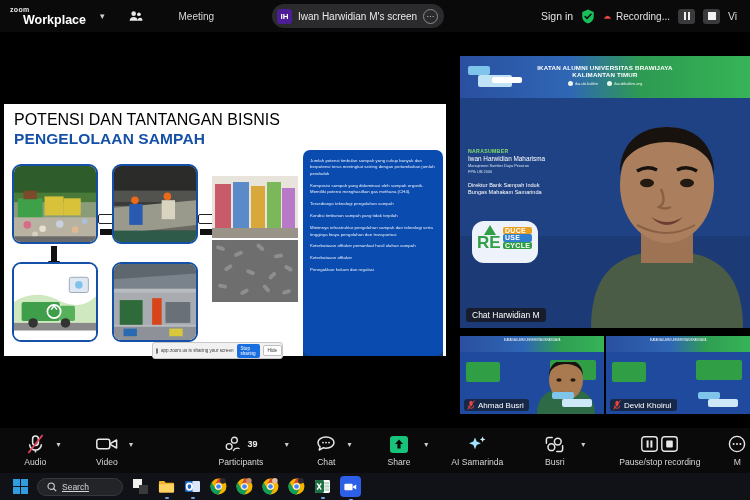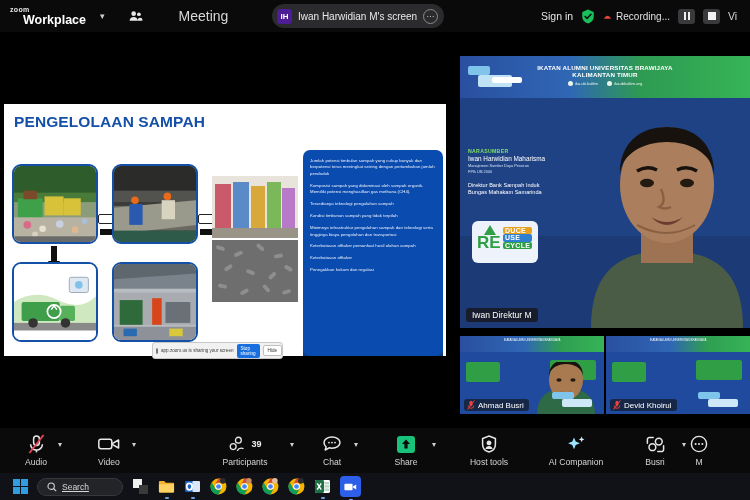--- a/index.html
+++ b/index.html
@@ -16,21 +16,21 @@
     position: absolute; top: 0; left: 0; width: 750px; height: 32px;
     background: #0a0a0a; display: flex; align-items: center;
   }
   .zoom-logo { margin-left: 10px; line-height: 1; }
   .zoom-logo .z1 { font-size: 7px; color: #e8e8e8; letter-spacing: .3px; display:block; font-weight:700;}
   .zoom-logo .z2 { font-size: 12.5px; color: #fff; font-weight: 700; display:block; margin-top:1px;margin-left:13px;}
   .caret-down {
     margin-left: 14px; color: #cfcfcf; font-size: 9px;
   }
   .meeting-grp { display:flex; align-items:center; gap:6px; margin-left: 24px; }
-  .meeting-grp .lbl { color:#d8d8d8; font-size: 14px; padding-left: 30px; }
+  .meeting-grp .lbl { color:#d8d8d8; font-size: 10px; padding-left: 30px; }
   .share-pill {
     position:absolute; left: 272px; top: 4px; height: 24px;
     background: #2b2b2e; border-radius: 12px; display:flex; align-items:center;
     padding: 0 6px 0 5px; gap:6px;
   }
   .share-pill .badge {
     width: 15px; height: 15px; border-radius: 3px; background:#4c1d95;
     color:#fff; font-size:8px; font-weight:700; display:flex;
     align-items:center; justify-content:center;
   }
@@ -145,21 +145,21 @@
   .logo-tiles { position:absolute; left:8px; top:6px; }
 
   .narabox { position:absolute; left:8px; top:92px; width:118px; }
   .narabox .grn { color:#7fe06a; font-size:5.2px; font-weight:700; letter-spacing:.3px; }
   .narabox .nm { color:#fff; font-size:6.4px; margin-top:1px; }
   .narabox .sub { color:#cfe0f5; font-size:3.9px; line-height:1.35; margin-top:1px;}
   .narabox .role { color:#fff; font-size:5.6px; line-height:1.35; margin-top:7px;}
 
   .recycle-logo {
     position:absolute; left:12px; top:165px; width:66px; height:42px;
-    background:#eef3fb; border-radius:6px;
+    background:#eef3fb; border-radius:12px;
   }
   .rl-re { position:absolute; left:5px; top:13px; font-size:17px; font-weight:800; color:#2f9e44; line-height:1;}
   .rl-col { position:absolute; left:31px; top:6px; line-height:1.05;}
   .rl-col b { display:block; font-size:7px; font-weight:800; color:#fff; letter-spacing:.3px; padding:0 2px; border-radius:2px;}
   .rl-duce { background:#e8a020; }
   .rl-use  { background:#2f7fd0; }
   .rl-cycle{ background:#2f9e44; }
   .rl-tri {
     position:absolute; left:12px; top:4px; width:0;height:0;
     border-left:6px solid transparent;border-right:6px solid transparent;border-bottom:10px solid #2f9e44;
@@ -276,20 +276,21 @@
       <span class="stopsq"></span>
     </div>
     <span class="viewlbl">Vi</span>
   </div>
 </div>
 
 <div class="stage">
 
   <div class="slide-wrap">
     <div class="slide-title">
+      <span>POTENSI DAN TANTANGAN BISNIS</span>
       <span class="l2">PENGELOLAAN SAMPAH</span>
     </div>
 
     <div class="slide-body">
 
       <div class="ph" style="left:8px; top:8px; width:86px; height:80px;">
         <svg class="pgrad" viewBox="0 0 86 80" preserveAspectRatio="none">
           <rect width="86" height="80" fill="#8a9c7a"></rect>
           <rect width="86" height="34" fill="#2e5c2a"></rect>
           <rect y="28" width="86" height="10" fill="#4a7a3a"></rect>
@@ -471,21 +472,21 @@
       <path d="M41 62 C44 18 132 18 135 62 C136 40 124 14 88 14 C52 14 40 40 41 62Z" fill="#17120e"></path>
       <ellipse cx="68" cy="70" rx="7" ry="4.2" fill="#231a12"></ellipse>
       <ellipse cx="108" cy="70" rx="7" ry="4.2" fill="#231a12"></ellipse>
       <path d="M58 58 q10 -6 20 -1" stroke="#17120e" stroke-width="3.4" fill="none"></path>
       <path d="M98 57 q10 -5 20 1" stroke="#17120e" stroke-width="3.4" fill="none"></path>
       <path d="M82 76 q6 14 -2 18 q6 3 12 0" fill="none" stroke="#8a6044" stroke-width="2.4"></path>
       <path d="M72 104 q16 10 32 0 q-16 16 -32 0z" fill="#6b3c30"></path>
       <path d="M58 112 q30 16 58 0" stroke="#8a6044" stroke-width="2" fill="none"></path>
     </svg>
 
-    <div class="namechip">Iwan Direktur M</div>
+    <div class="namechip">Chat Harwidian M</div>
   </div>
 
   <div class="tile-sm b">
     <svg style="position:absolute;inset:0;width:100%;height:100%" viewBox="0 0 144 78" preserveAspectRatio="none">
       <rect width="144" height="78" fill="#1f4a9e"></rect>
     </svg>
     <div class="minibanner">
       <div class="mb-t">IKATAN ALUMNI UNIVERSITAS BRAWIJAYA</div>
     </div>
     <div class="greenbox"></div>
@@ -593,54 +594,58 @@
     <div class="tb-icon">
       <svg width="20" height="19" viewBox="0 0 20 19">
         <rect x="1" y="1" width="18" height="17" rx="3" fill="#18c27a"></rect>
         <path d="M10 4.6l4 4.4h-2.4v4.6H8.4V9H6z" fill="#0a0a0a"></path>
       </svg>
     </div>
     <span class="tb-lbl">Share</span>
     <span class="tb-caret" style="right:2px">▾</span>
   </div>
 
-  <div class="tb-item" style="width:78px; margin-left:12px">
-    <div class="tb-icon">
-      <svg width="16" height="18" viewBox="0 0 16 18">
-        <path d="M8 1l6.4 2.6v5.6c0 4.3-2.9 6.9-6.4 7.8-3.5-.9-6.4-3.5-6.4-7.8V3.6z" fill="none" stroke="#e8e8e8" stroke-width="1.5"></path>
-        <path d="M8 5.6c1.4 0 2.4 1 2.4 2.3S9.4 10.2 8 10.2 5.6 9.2 5.6 7.9 6.6 5.6 8 5.6z" fill="#e8e8e8"></path>
-        <path d="M4.4 14c.6-2 1.9-2.9 3.6-2.9s3 .9 3.6 2.9z" fill="#e8e8e8"></path>
-      </svg>
-    </div>
-    <span class="tb-lbl">Host tools</span>
-  </div>
 
   <div class="tb-item" style="width:96px">
     <div class="tb-icon">
       <svg width="20" height="18" viewBox="0 0 20 18">
         <path d="M8 2.4l1.7 4.2 4.2 1.7-4.2 1.7L8 14.2 6.3 10 2.1 8.3 6.3 6.6z" fill="#9fe3ff"></path>
         <path d="M15.6 1.6l.8 2 2 .8-2 .8-.8 2-.8-2-2-.8 2-.8z" fill="#cdf0ff"></path>
       </svg>
     </div>
-    <span class="tb-lbl">AI Companion</span>
+    <span class="tb-lbl">AI Samarinda</span>
   </div>
 
   <div class="tb-item" style="width:62px">
     <div class="tb-icon">
       <svg width="19" height="17" viewBox="0 0 19 17">
         <path d="M7.2 1.4H3.6A2.2 2.2 0 001.4 3.6v3.6" fill="none" stroke="#e8e8e8" stroke-width="1.5" stroke-linecap="round"></path>
         <path d="M11.8 15.6h3.6a2.2 2.2 0 002.2-2.2V9.8" fill="none" stroke="#e8e8e8" stroke-width="1.5" stroke-linecap="round"></path>
         <circle cx="6.4" cy="11.2" r="3.4" fill="none" stroke="#e8e8e8" stroke-width="1.5"></circle>
         <circle cx="12.8" cy="5.6" r="3.4" fill="none" stroke="#e8e8e8" stroke-width="1.5"></circle>
       </svg>
     </div>
     <span class="tb-lbl">Busri</span>
     <span class="tb-caret" style="right:0px">▾</span>
   </div>
 
+  <div class="tb-item" style="width:132px; margin-left:10px">
+    <div class="tb-icon" style="gap:3px">
+      <svg width="17" height="16" viewBox="0 0 17 16">
+        <rect x="0.8" y="0.8" width="15.4" height="14.4" rx="2.6" fill="none" stroke="#e8e8e8" stroke-width="1.4"></rect>
+        <rect x="5.6" y="4.4" width="2" height="7.2" fill="#e8e8e8"></rect>
+        <rect x="9.4" y="4.4" width="2" height="7.2" fill="#e8e8e8"></rect>
+      </svg>
+      <svg width="17" height="16" viewBox="0 0 17 16">
+        <rect x="0.8" y="0.8" width="15.4" height="14.4" rx="2.6" fill="none" stroke="#e8e8e8" stroke-width="1.4"></rect>
+        <rect x="5.2" y="4.6" width="6.6" height="6.8" rx="1" fill="#e8e8e8"></rect>
+      </svg>
+    </div>
+    <span class="tb-lbl">Pause/stop recording</span>
+  </div>
 
   <div class="tb-item" style="width:26px; overflow:hidden">
     <div class="tb-icon">
       <svg width="18" height="18" viewBox="0 0 18 18">
         <circle cx="9" cy="9" r="7.6" fill="none" stroke="#e8e8e8" stroke-width="1.4"></circle>
         <circle cx="5.6" cy="9" r="1" fill="#e8e8e8"></circle>
           <circle cx="9" cy="9" r="1" fill="#e8e8e8"></circle>
           <circle cx="12.4" cy="9" r="1" fill="#e8e8e8"></circle>
       </svg>
     </div>

